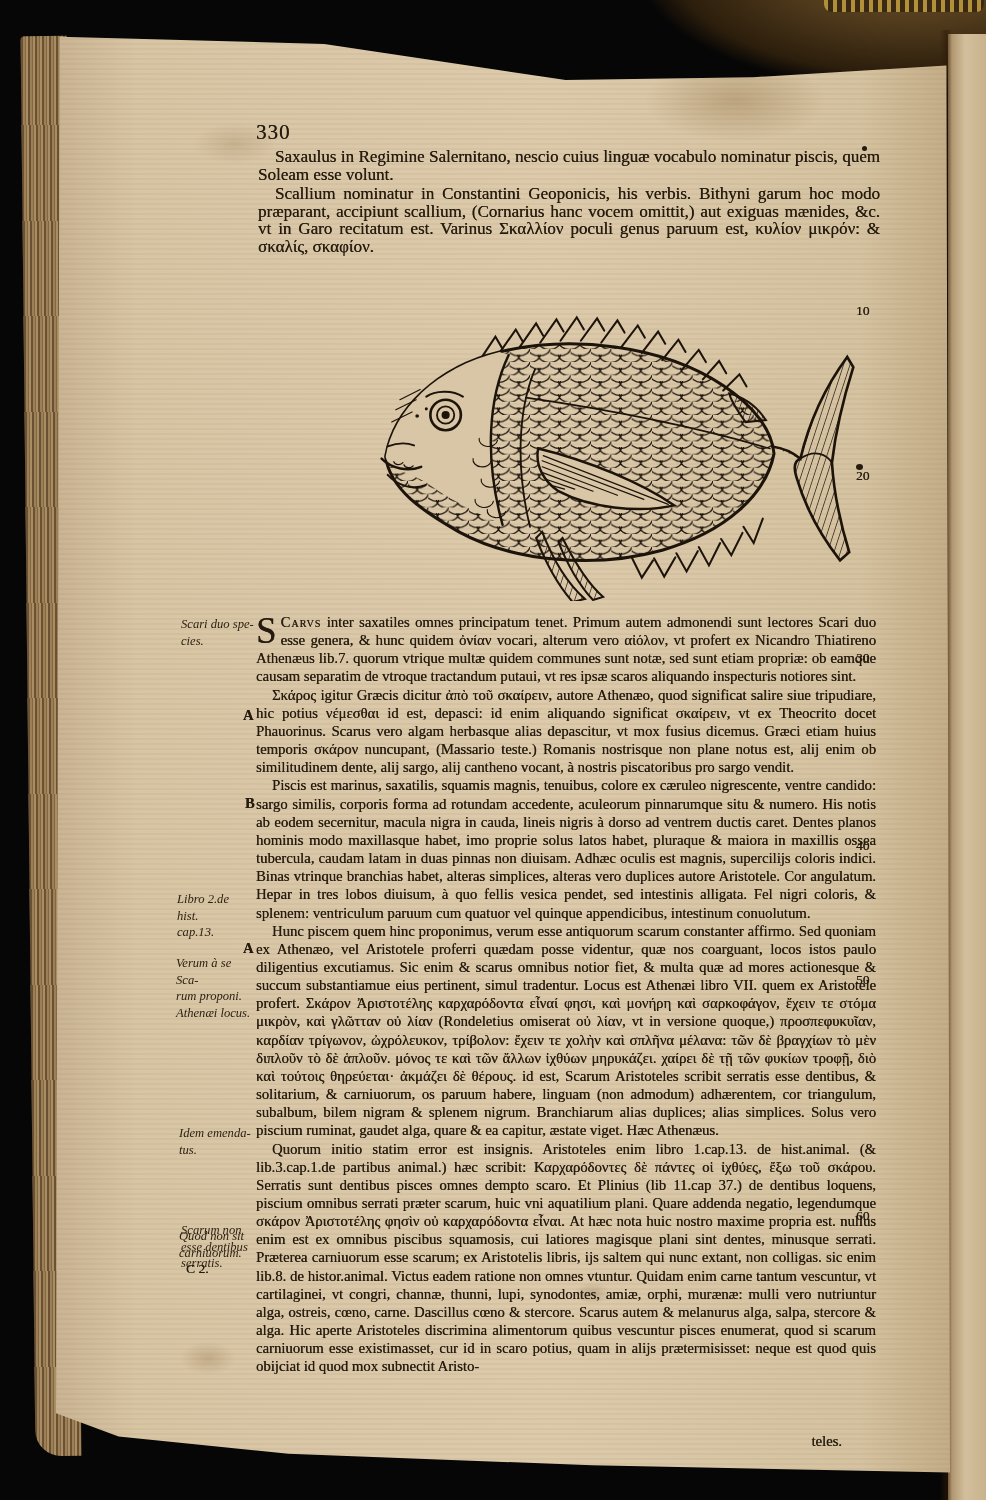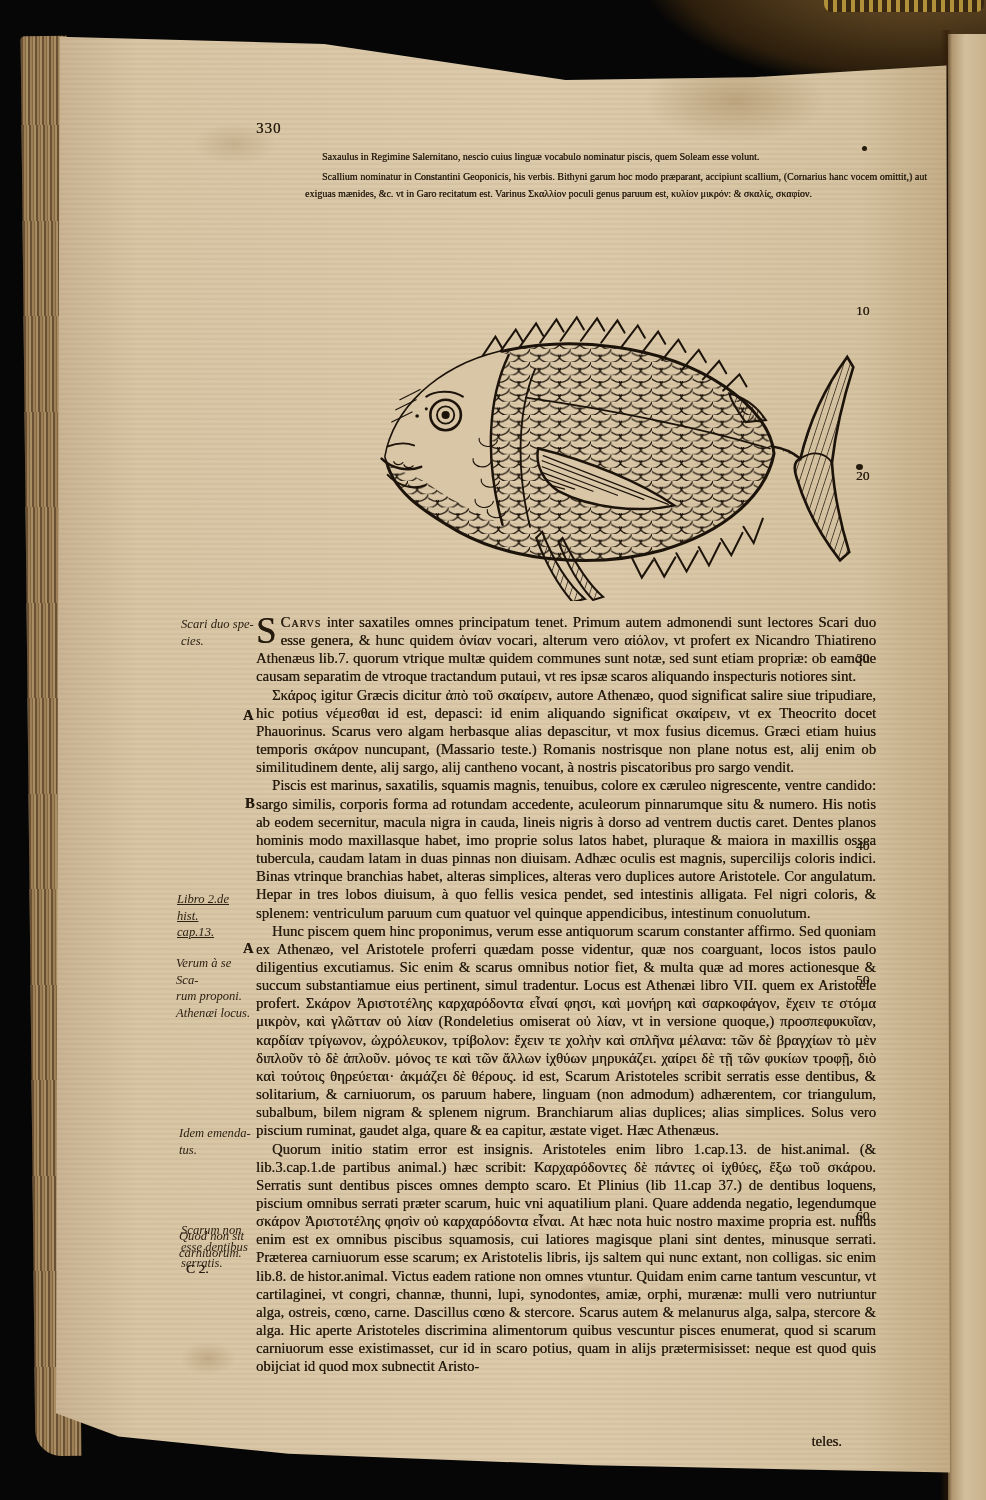--- a/index.html
+++ b/index.html
@@ -56,27 +56,27 @@
     clip-path:polygon(0 0,100% 0,100% 100%,0 40%);
     pointer-events:none;
   }
   .stain-heart{
     position:absolute;left:41%;top:30.5%;width:26px;height:20px;border-radius:50%;
     background:radial-gradient(circle,rgba(0,0,0,0) 38%,rgba(110,75,30,.5) 48%,rgba(0,0,0,0) 64%);
   }
   .ink-dot{position:absolute;width:5px;height:5px;border-radius:50%;background:#241a0e;}
   
   .ink{color:#241a0e;text-shadow:0.3px 0 0 rgba(36,26,14,.85);}
-  .pageno{position:absolute;left:200px;top:92px;font-size:15px;letter-spacing:1px;}
+  .pageno{position:absolute;left:200px;top:92px;font-size:21px;letter-spacing:1px;}
   .running-header{
     position:absolute;left:280px;top:80px;width:440px;text-align:center;
     font-size:23px;letter-spacing:.5px;
   }
   .intro{position:absolute;left:202px;top:120px;width:622px;
-    font-size:10px;line-height:17.6px;text-align:justify;margin-left:47px;}
+    font-size:17px;line-height:17.6px;text-align:justify;}
   .intro p{margin:0 0 2px 0;text-indent:17px;}
   .section-heading{
     position:absolute;left:202px;top:226px;width:622px;text-align:center;
     font-size:17px;letter-spacing:2.5px;
   }
   .figure{position:absolute;left:270px;top:268px;width:530px;height:305px;}
   .main-col{
     position:absolute;left:200px;top:585px;width:620px;
     font-size:14.7px;line-height:18.15px;text-align:justify;
   }
@@ -225,21 +225,21 @@
   </div>
 
   <div class="pletter ink" style="left:187px;top:679px;">A</div>
   <div class="pletter ink" style="left:189px;top:767px;">B</div>
   <div class="pletter ink" style="left:187px;top:912px;">A</div>
 
   <div class="mnote" style="left:125px;top:588px;">
     <span>Scari duo spe-</span>
     <span>cies.</span>
   </div>
-  <div class="mnote" style="left:121px;top:863px;text-decoration:underline;">
+  <div class="mnote" style="left:121px;top:863px;">
     <span>Libro 2.de hist.</span>
     <span>cap.13.</span>
   </div>
   <div class="mnote" style="left:120px;top:927px;">
     <span>Verum à se Sca-</span>
     <span>rum proponi.</span>
     <span>Athenæi locus.</span>
   </div>
   <div class="mnote" style="left:123px;top:1097px;">
     <span>Idem emenda-</span>

